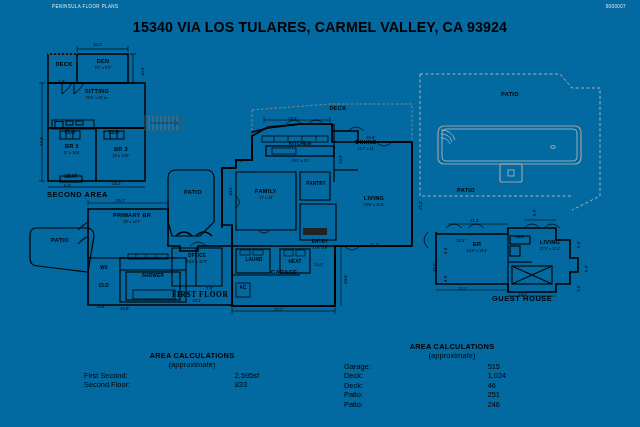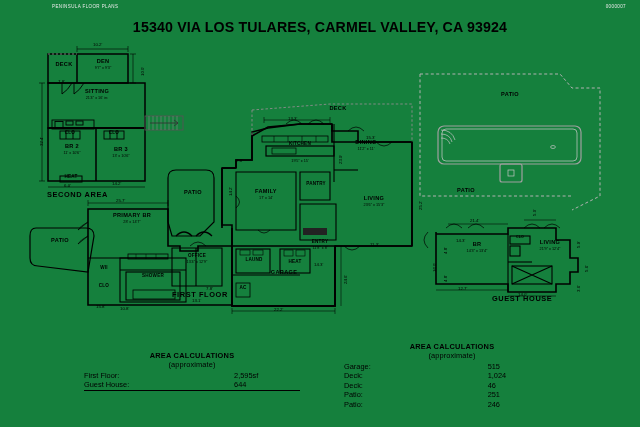--- a/index.html
+++ b/index.html
@@ -2,21 +2,21 @@
 <html><head>
 <meta charset="utf-8">
 <style>
   html,body{margin:0;padding:0;background:#ffffff;}
   body{
     width:640px;height:427px;position:relative;overflow:hidden;
     font-family:"Liberation Sans", sans-serif;
     color:#1a1a1a;
     -webkit-font-smoothing:antialiased;
   }
-  #sheet{position:absolute;inset:0;background:#15803d;}
+  #sheet{position:absolute;inset:0;background:#0369a1;}
 
   
   .wm{position:absolute;font-size:4.5px;letter-spacing:.4px;color:#eaeaea;user-select:none;}
   .wm-left{left:52px;top:4px;}
   .wm-right{right:14px;top:4px;}
 
   
   .title{
     position:absolute;left:0;right:0;top:19px;text-align:center;
     font-size:14.2px;font-weight:bold;letter-spacing:.15px;color:#000;
@@ -394,21 +394,21 @@
   <div class="dimV" style="left:343px;top:284px;">24.6'</div>
   <div class="dim" style="left:314px;top:262px;">14.3'</div>
   <div class="dim" style="left:96px;top:304px;">15.8'</div>
   <div class="dim" style="left:206px;top:286px;">7.8'</div>
   <div class="dim" style="left:120px;top:306px;">10.8'</div>
   <div class="dim" style="left:192px;top:298px;">13.1'</div>
   <div class="dim" style="left:236px;top:158px;">7.8'</div>
   <div class="dimV" style="left:418px;top:210px;">25.2'</div>
   <div class="dimV" style="left:338px;top:164px;">23.9'</div>
 
-  <div class="floorlbl" style="left:172px;top:290px;">FIRST FLOOR</div>
+  <div class="floorlbl" style="left:172px;top:290px;font-family:Liberation Serif, serif;">FIRST FLOOR</div>
 
   <div class="rmlabel" style="left:450px;top:242px;width:54px;">
     <div class="rmname sm">BR</div>
     <div class="rmdim xxs">14'3" x 13'4"</div>
   </div>
   <div class="rmlabel" style="left:524px;top:240px;width:52px;">
     <div class="rmname sm">LIVING</div>
     <div class="rmdim xxs">21'9" x 12'4"</div>
   </div>
   <div class="rmlabel" style="left:510px;top:236px;width:20px;">
@@ -435,26 +435,26 @@
   <div class="rmlabel" style="left:440px;top:188px;width:52px;">
     <div class="rmname sm">PATIO</div>
   </div>
 
   <div class="calc" style="left:84px;top:325px;width:216px;">
     <div class="ch">AREA CALCULATIONS</div>
     <div class="cs">(approximate)</div>
     <table style="width:100%;">
       <tbody>
           <tr>
-        <td class="lbl">First  Floor:</td>
+        <td class="lbl">First  Second:</td>
         <td class="val">2,595sf</td>
       </tr>
-      <tr class="ruled">
-        <td class="lbl">Guest House:</td>
-        <td class="val">644</td>
+      <tr>
+        <td class="lbl">Second Floor:</td>
+        <td class="val">833</td>
       </tr>
     </tbody>
       </table>
   </div>
 
   <div class="calc" style="left:344px;top:316px;width:216px;">
     <div class="ch">AREA CALCULATIONS</div>
     <div class="cs">(approximate)</div>
     <table style="width:100%;">
       <tbody>

